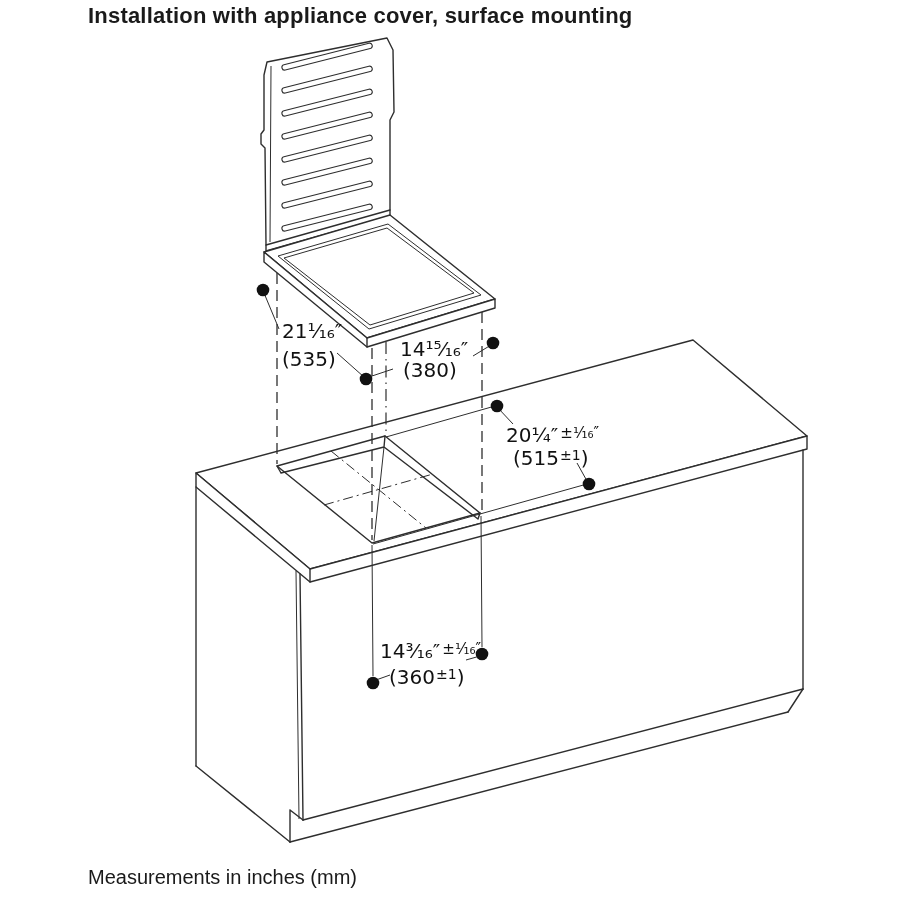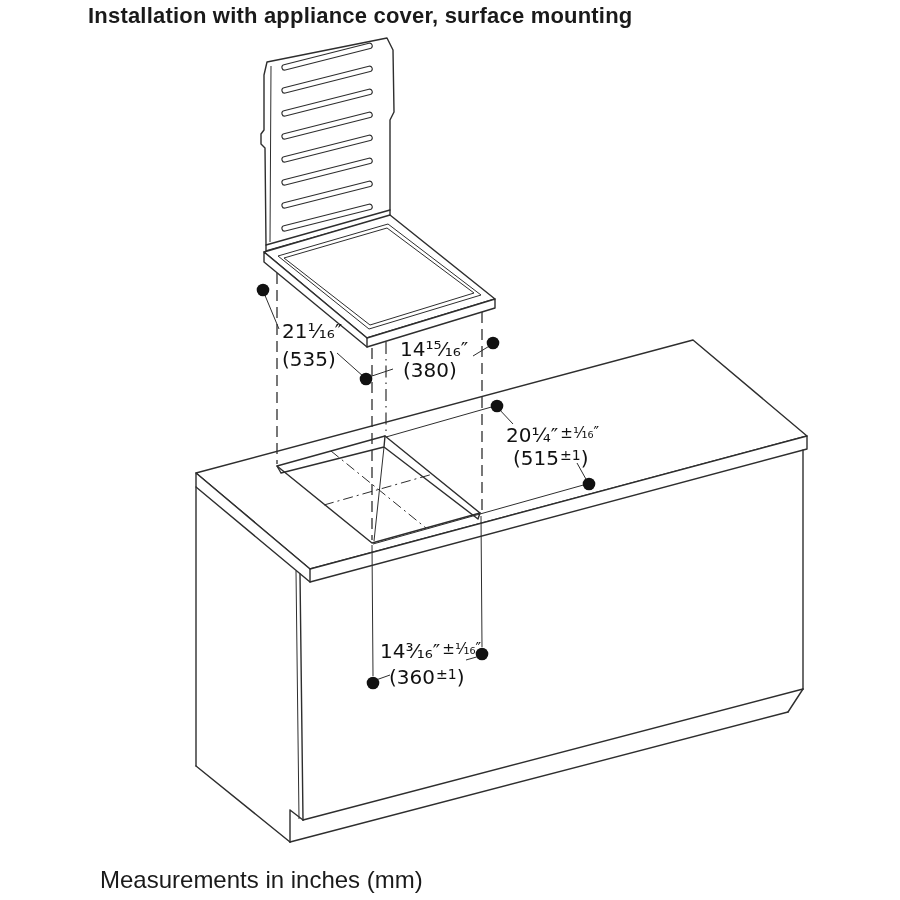--- a/index.html
+++ b/index.html
@@ -1,20 +1,20 @@
 <!DOCTYPE html>
 <html><head>
 <meta charset="utf-8">
 <style>
   html,body{margin:0;padding:0;background:#fff;}
   .stage{position:relative;width:900px;height:900px;background:#ffffff;overflow:hidden;
          font-family:"Liberation Sans","DejaVu Sans",sans-serif;color:#111;}
   .title{position:absolute;left:88px;top:3px;font-size:22px;font-weight:bold;
          letter-spacing:.2px;color:#1a1a1a;}
-  .footnote{position:absolute;left:100px;top:866px;font-size:24px;color:#1a1a1a;}
+  .footnote{position:absolute;left:88px;top:866px;font-size:20px;color:#1a1a1a;}
   svg{position:absolute;left:0;top:0;}
   .ln{stroke:#2e2e2e;stroke-width:1.4;fill:none;stroke-linejoin:round;stroke-linecap:round;}
   .fillwhite{fill:#ffffff;}
   .thin{stroke:#2e2e2e;stroke-width:1;fill:none;}
   .dash{stroke:#2e2e2e;stroke-width:1.3;fill:none;stroke-dasharray:11 6;}
   .dashdot{stroke:#2e2e2e;stroke-width:1.2;fill:none;stroke-dasharray:12 5 1.5 5;}
   .cline{stroke:#2e2e2e;stroke-width:1;fill:none;stroke-dasharray:10 4 2 4;}
   .dot{fill:#111;stroke:none;}
   .dim{font-family:"DejaVu Sans","Liberation Sans",sans-serif;font-size:20px;fill:#111;}
   .slat{fill:#fff;stroke:#2e2e2e;stroke-width:1.1;}

